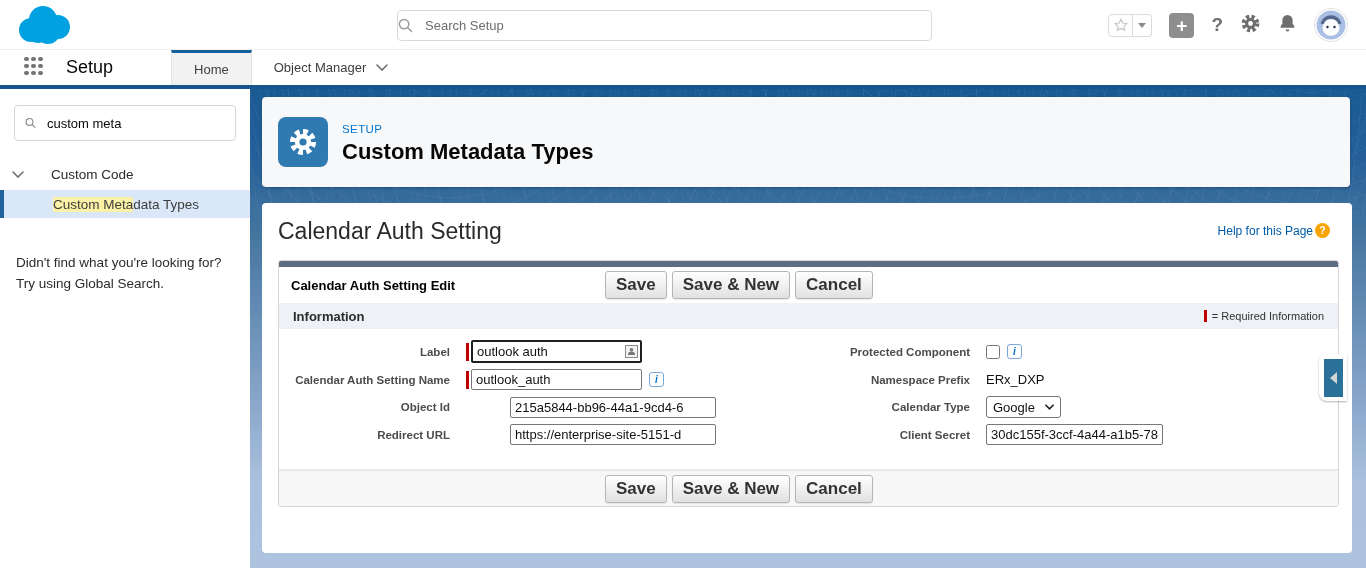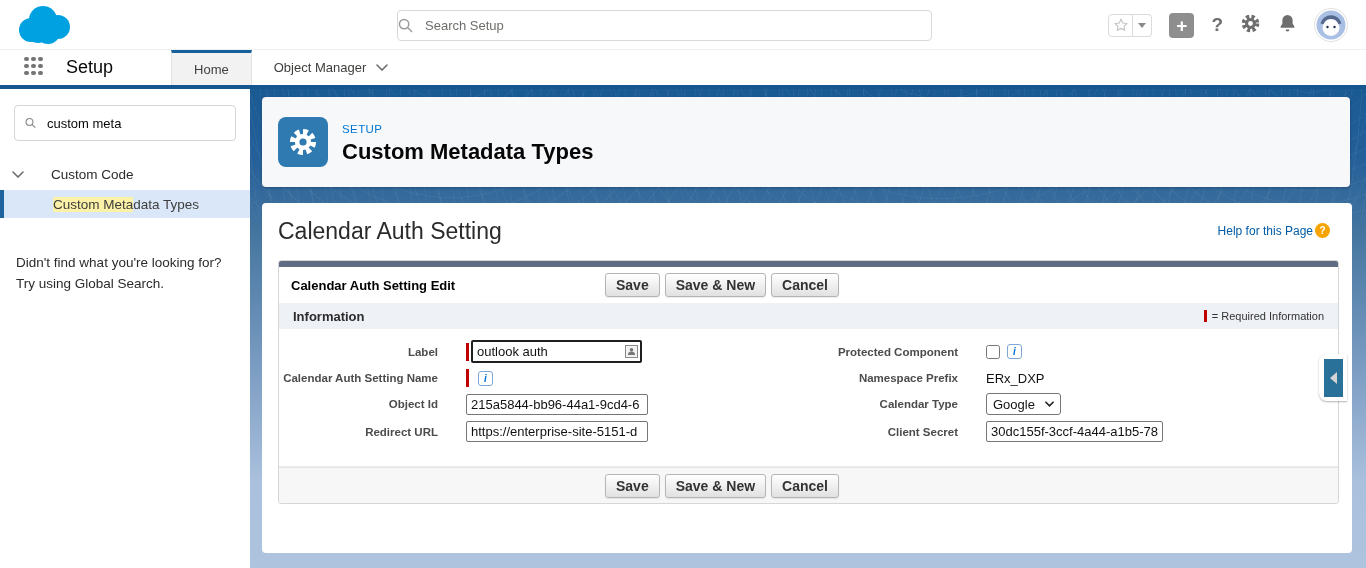--- a/index.html
+++ b/index.html
@@ -67,33 +67,33 @@
   .record-title { position:absolute; left:16px; top:15px; font-size:23px; color:#2b2b2b; font-weight:400; }
   .help-row { position:absolute; right:22px; top:20px; display:flex; align-items:center; gap:2px; }
   .help-link { font-size:12px; color:#015ba7; text-decoration:none; }
   .help-badge { width:15px; height:15px; border-radius:50%; background:#f7a400; color:#fff; font-size:10px; font-weight:bold; display:flex; align-items:center; justify-content:center; }
   
   .edit-panel { position:absolute; left:16px; right:13px; top:57px; border:1px solid #d6d6d6; border-radius:3px; background:#fff; }
   .panel-topbar { height:6px; background:#5e6c84; border-radius:2px 2px 0 0; }
   .panel-header { height:36px; position:relative; display:flex; align-items:center; padding:0 12px; background:#fff; }
   .panel-title { font-size:13px; font-weight:bold; color:#000; }
   .btn-group { position:absolute; left:326px; top:50%; transform:translateY(-50%); display:flex; gap:5px; }
-  .btn { font-family:"Liberation Sans", sans-serif; font-size:14px; font-weight:bold; color:#333;
+  .btn { font-family:"Liberation Sans", sans-serif; font-size:17px; font-weight:bold; color:#333;
     border:1px solid #b5b5b5; border-radius:3px; padding:3px 10px;
     background:linear-gradient(#ffffff,#e1e1e1); cursor:pointer; box-shadow:0 1px 1px rgba(0,0,0,.08); }
   .section-bar { height:26px; background:#eef1f5; display:flex; align-items:center; padding:0 14px; }
   .section-title { font-size:13px; font-weight:bold; color:#2b2b2b; }
   .req-legend { margin-left:auto; display:flex; align-items:center; gap:5px; font-size:11px; color:#333; }
   .req-bar { display:inline-block; width:3px; height:12px; background:#c00000; }
   .req-bar.tall { height:18px; margin-right:2px; }
   .fields { display:grid; grid-template-columns:187px 355px 165px 1fr; row-gap:6px; align-items:center; padding:11px 0 15px 0; }
-  .f-label { text-align:right; padding-right:28px; font-size:11.5px; font-weight:bold; color:#4c4c4c; }
+  .f-label { text-align:right; padding-right:16px; font-size:11.5px; font-weight:bold; color:#4c4c4c; }
   .f-ctl { display:flex; align-items:center; }
   .txt { height:21px; border:1px solid #767676; border-radius:2px; font-size:13px; padding:0 4px; color:#111; font-family:"Liberation Sans", sans-serif; background:#fff; }
-  .w-req { width:171px; } .w-std { width:182px; } .w-sec { width:177px; }
+  .w-req { width:171px; } .w-std { width:206px;margin-left:44px; } .w-sec { width:177px; }
   .input-wrap { position:relative; display:inline-flex; align-items:center; }
   .txt.focused { border:2px solid #1f1f1f; height:23px; padding-right:20px; }
   .autofill-badge { position:absolute; right:4px; width:13px; height:13px; border:1px solid #8a8a8a; background:#f2f2f2; display:flex; align-items:center; justify-content:center; }
   .info-icon { width:15px; height:15px; margin-left:7px; border:1px solid #7da7d8; border-radius:3px; background:#fff; color:#0070d2; font-size:10px; font-weight:bold; font-style:italic; display:flex; align-items:center; justify-content:center; cursor:pointer; }
   .checkbox { width:14px; height:14px; margin:0; cursor:pointer; }
   .ro-text { font-size:13px; color:#111; }
   .select-box { display:inline-flex; align-items:center; gap:10px; height:22px; border:1px solid #767676; border-radius:3px; background:#fff; padding:0 6px; font-size:13px; color:#111; cursor:pointer; }
   .panel-footer { height:36px; background:#f7f7f7; border-top:1px solid #e4e4e4; position:relative; border-radius:0 0 3px 3px; }
   .spacer-line { height:10px; border-bottom:1px solid #ededed; margin-bottom:0; }
   
@@ -273,20 +273,21 @@
           </div>
           <div class="f-label">Protected Component</div>
           <div class="f-ctl">
             <input type="checkbox" class="checkbox" style="">
             <span class="info-icon">i</span>
           </div>
 
           <div class="f-label">Calendar Auth Setting Name</div>
           <div class="f-ctl">
             <span class="req-bar tall"></span>
+            <input class="txt w-req" value="outlook_auth" style="">
             <span class="info-icon">i</span>
           </div>
           <div class="f-label">Namespace Prefix</div>
           <div class="f-ctl">
             <span class="ro-text">ERx_DXP</span>
           </div>
 
           <div class="f-label">Object Id</div>
           <div class="f-ctl">
             <input class="txt w-std" value="215a5844-bb96-44a1-9cd4-6" style="">

